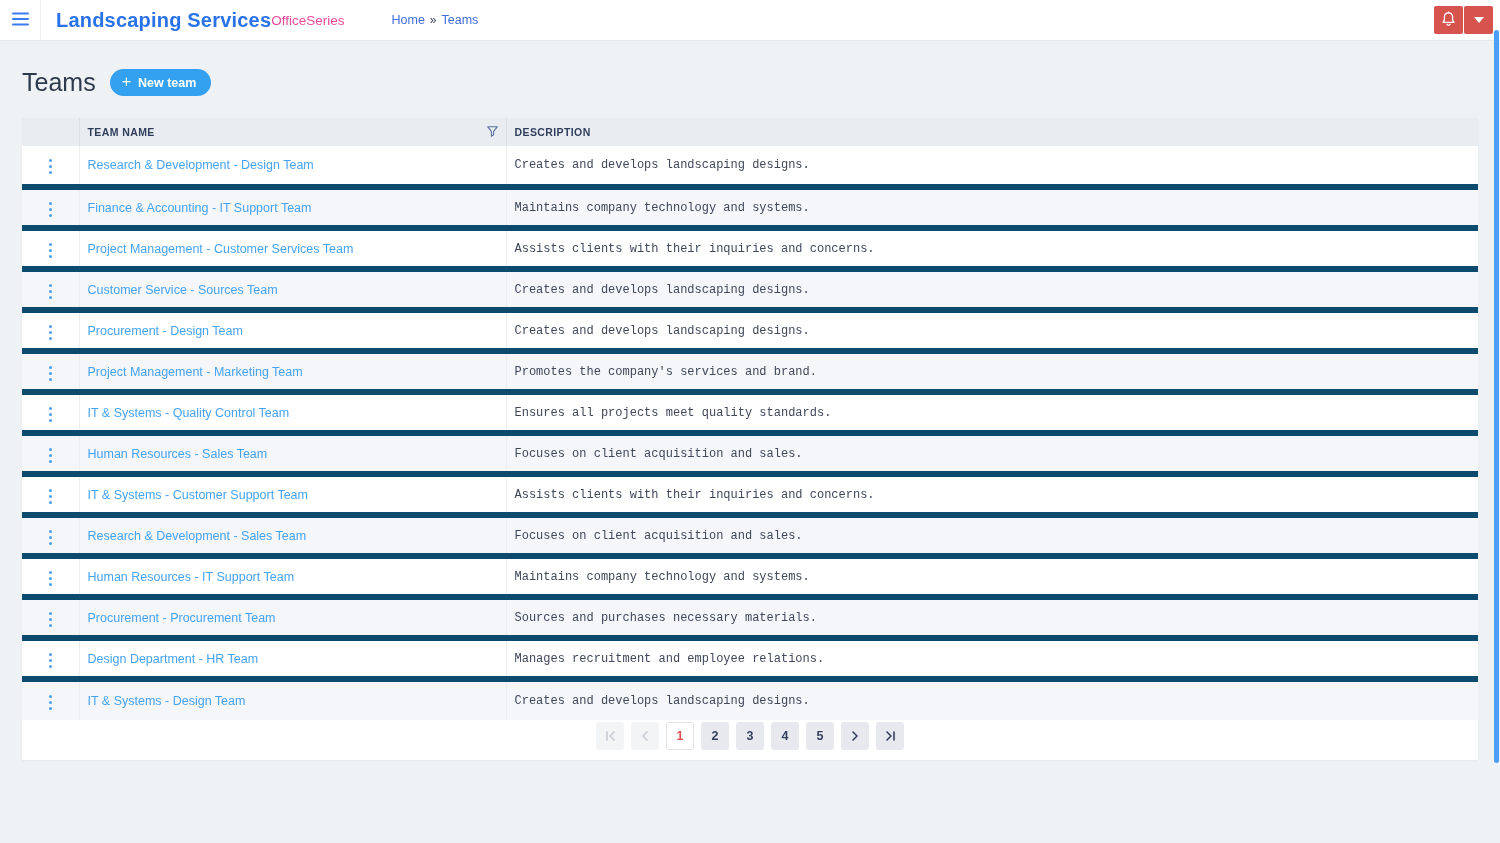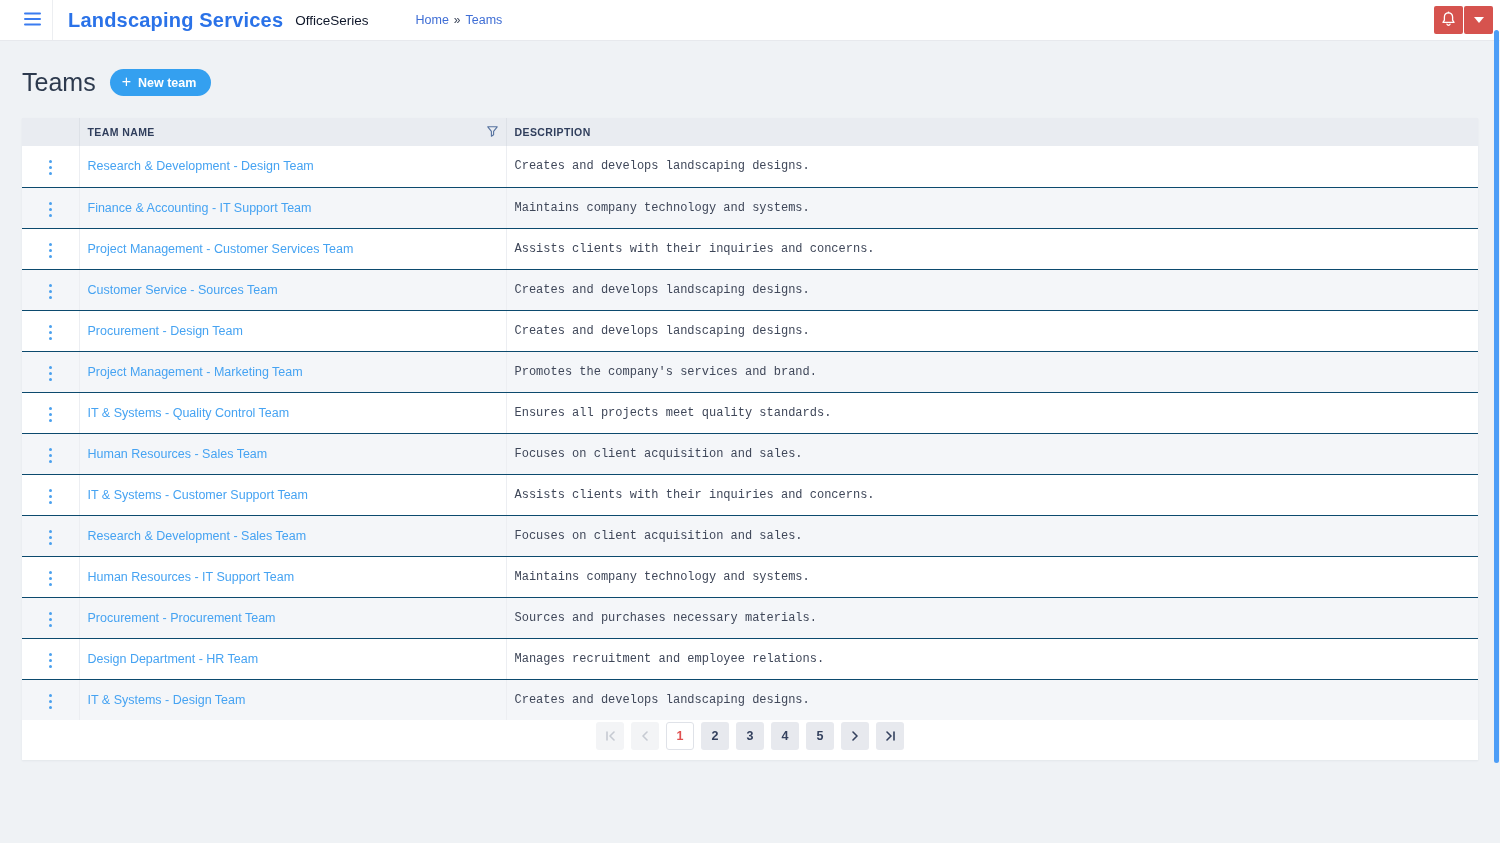--- a/index.html
+++ b/index.html
@@ -7,32 +7,32 @@
   body {
     font-family:"Liberation Sans","DejaVu Sans",sans-serif;
     background:#eff2f5;
     color:#39425a;
     position:relative;
   }
 
   
   .topbar {
     height:41px; background:#ffffff; border-bottom:1px solid #e7e9ed;
-    display:flex; align-items:center; padding:0 7px 0 12px;
+    display:flex; align-items:center; padding:0 7px 0 0;
   }
   .hamburger {
     width:40px; height:40px; border:none; background:transparent; cursor:pointer;
     display:flex; align-items:center; justify-content:center;
   }
   .topbar-divider { width:1px; height:40px; background:#eceef1; }
   .app-title {
     margin-left:15px; font-size:20px; font-weight:bold; color:#2a72e8;
     letter-spacing:0.2px; white-space:nowrap;
   }
-  .app-subtitle { margin-left:12px; font-size:13.5px; color:#0f172a; }
+  .app-subtitle { font-size:13.5px; color:#ec4899; }
   .breadcrumb { margin-left:47px; font-size:12.5px; display:flex; align-items:flex-end; gap:5px; }
   .breadcrumb a { color:#3f6ed5; text-decoration:none; }
   .crumb-sep { color:#3b4559; font-size:12px; }
   .topbar-spacer { flex:1; }
   .red-btn {
     width:29px; height:28px; background:#d6534e; border:none; border-radius:2px;
     display:flex; align-items:center; justify-content:center; cursor:pointer;
   }
   .red-btn + .red-btn { margin-left:1px; }
   .caret-down {
@@ -57,21 +57,21 @@
   col.c-menu { width:57px; }
   col.c-name { width:427px; }
   thead th {
     background:#e9ecf1; height:28px; font-size:10.5px; font-weight:bold;
     color:#303e5c; text-align:left; letter-spacing:0.4px;
     border-right:1px solid #dde1e7; padding:0 8px; text-transform:uppercase;
   }
   thead th:last-child { border-right:none; }
   .th-inner { display:flex; align-items:center; justify-content:space-between; }
   tbody td {
-    height:41px; border-bottom:1px solid #0c4a6e; border-right:1px solid #eceef2;
+    height:41px; border-bottom:6px solid #0c4a6e; border-right:1px solid #eceef2;
     padding:0 8px; font-size:12px; color:#3f4759; vertical-align:middle;
   }
   tbody td:last-child { border-right:none;font-family:Liberation Mono, monospace; }
   tbody tr:nth-child(even) { background:#f4f6f9; }
   tbody tr:last-child td { border-bottom:none; }
   td.menu-cell { text-align:center; padding:0; }
   .kebab {
     display:inline-flex; flex-direction:column; gap:3px; padding:5px 8px;
     background:transparent; border:none; cursor:pointer;
   }

